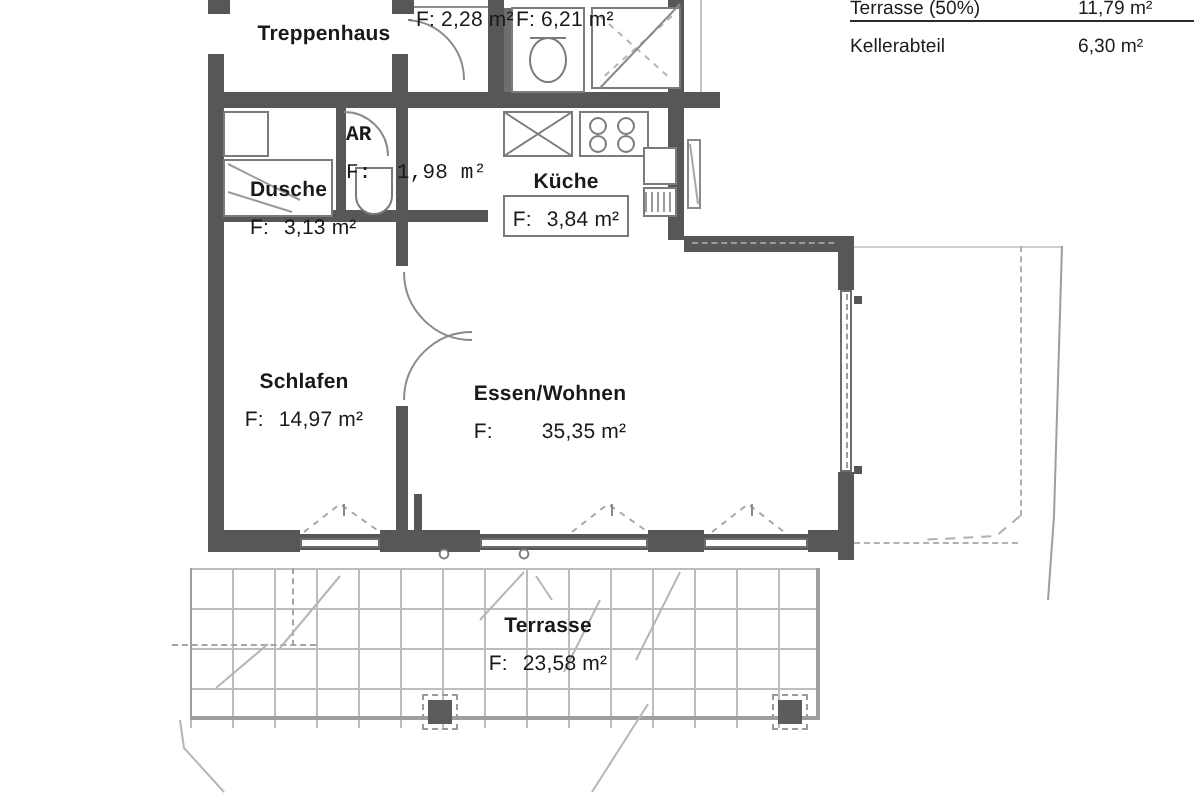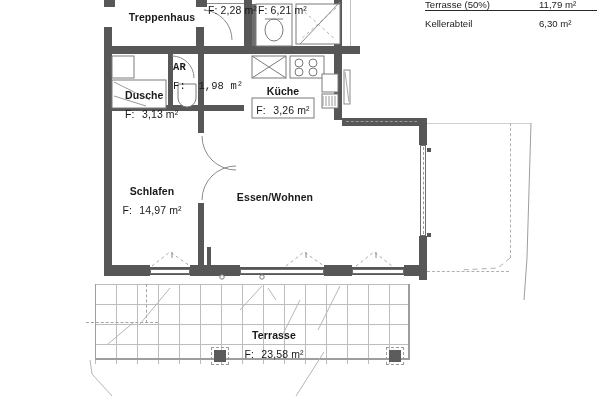--- a/index.html
+++ b/index.html
@@ -228,37 +228,41 @@
     <span class="row2">
       <span class="ar">F:</span>
       <span class="ar" style="padding-left:3px;">1,98 m²</span>
     </span>
   </div>
 
   <div class="lbl c" style="left:283px;top:82px;">
     <span class="nm">Küche</span>
     <span class="row2">
       <span class="ar">F:</span>
-      <span class="ar" style="padding-left:3px;">3,26 m²</span>
+      <span class="ar" style="padding-left:3px;">3,84 m²</span>
     </span>
   </div>
 
   <div class="lbl c" style="left:152px;top:182px;">
     <span class="nm">Schlafen</span>
     <span class="row2">
       <span class="ar">F:</span>
       <span class="ar" style="padding-left:3px;text-align:center;">14,97 m²</span>
     </span>
   </div>
 
   <div class="lbl c" style="left:275px;top:188px;">
     <span class="nm">Essen/Wohnen</span>
-  </div>
-
-  <div class="lbl c" style="left:274px;top:326px;">
+    <span class="row2">
+      <span class="ar">F:</span>
+      <span class="ar" style="padding-left:20px;">35,35 m²</span>
+    </span>
+  </div>
+
+  <div class="lbl c" style="left:274px;top:304px;">
     <span class="nm">Terrasse</span>
     <span class="row2">
       <span class="ar">F:</span>
       <span class="ar" style="padding-left:3px;">23,58 m²</span>
     </span>
   </div>
 
 </div>
 
 </body></html>

